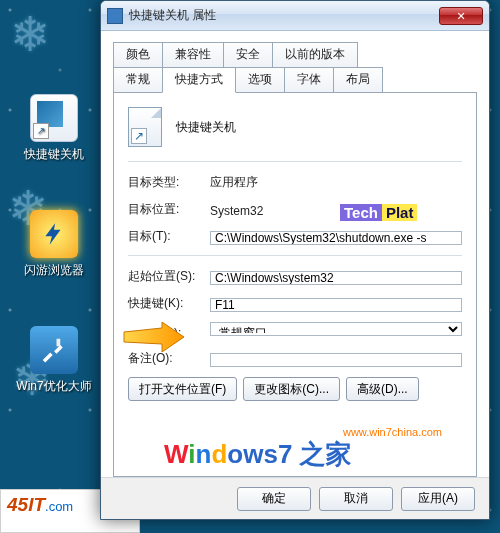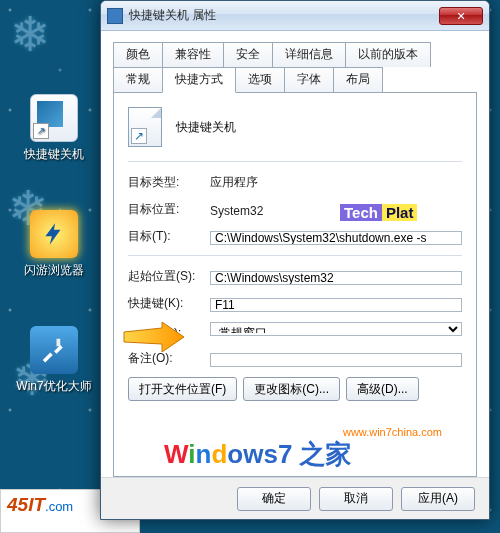--- a/index.html
+++ b/index.html
@@ -170,21 +170,20 @@
     <div class="tico"></div>
     <div class="ttxt">快捷键关机 属性</div>
     <div class="close">✕</div>
   </div>
 
   <div class="tabwrap">
     <div class="tabs-row">
       <div class="tab">颜色</div>
       <div class="tab">兼容性</div>
       <div class="tab">安全</div>
-      <div class="tab">详细信息</div>
       <div class="tab">以前的版本</div>
     </div>
     <div class="tabs-row">
       <div class="tab">常规</div>
       <div class="tab active">快捷方式</div>
       <div class="tab">选项</div>
       <div class="tab">字体</div>
       <div class="tab">布局</div>
     </div>
 

